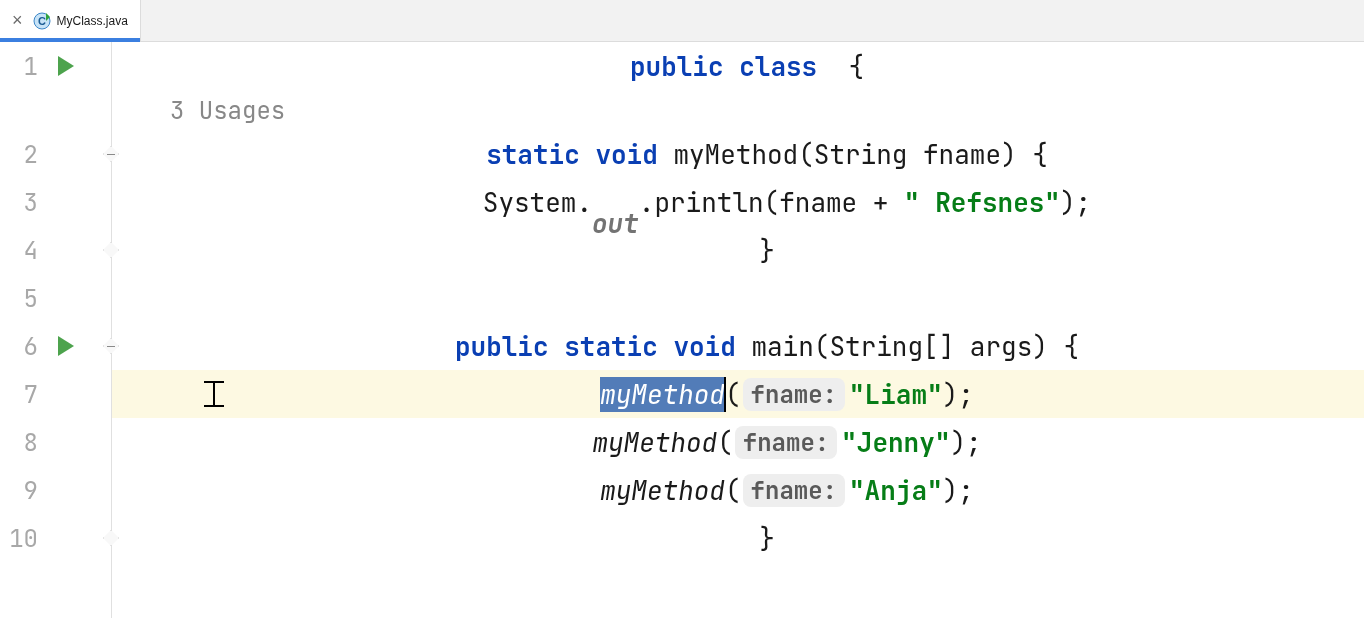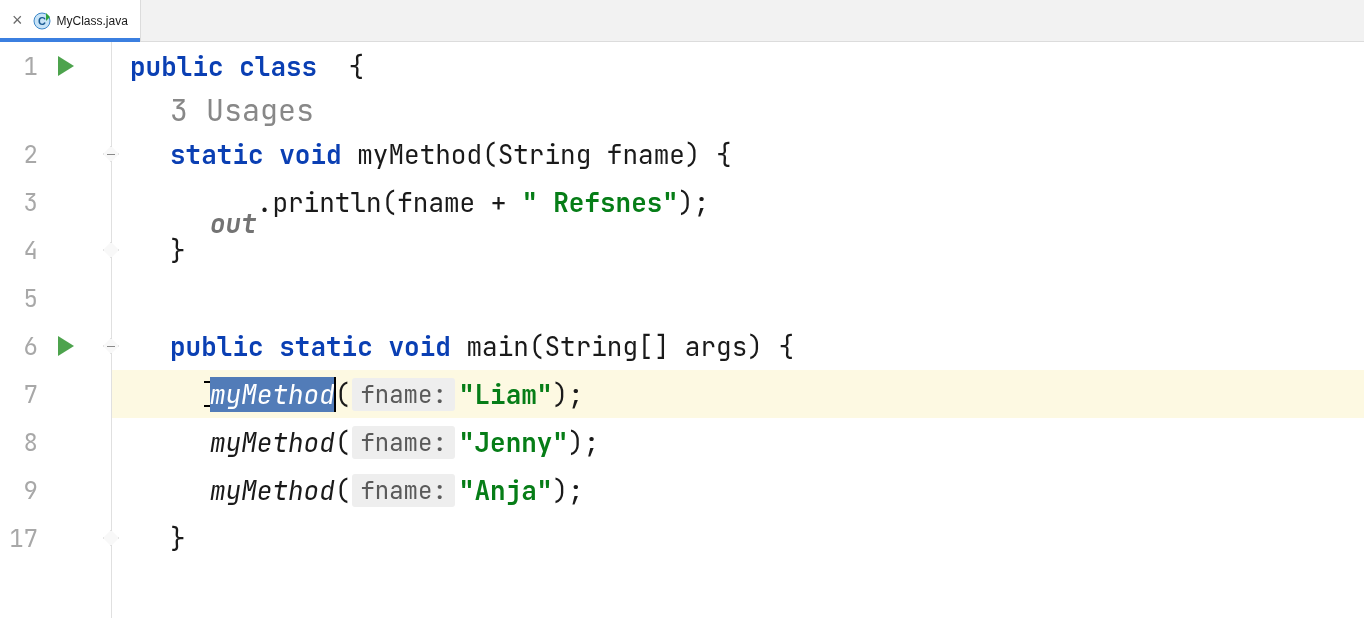--- a/index.html
+++ b/index.html
@@ -111,47 +111,49 @@
   .code {
     flex: 1;
     position: relative;
   }
   .cline {
     height: 48px;
     display: flex;
     align-items: center;
     padding-left: 18px;
     white-space: pre;
+    justify-content: center;
   }
   .cline.hl {
     background: #fdf9e2;
   }
   .hint-line {
     height: 40px;
     display: flex;
     align-items: center;
     padding-left: 58px;
     color: #888888;
-    font-size: 30px;
+    font-size: 24px;
   }
   .kw { color: #0a3fb3; font-weight: 700; }
   .plain { color: #1a1a1a; }
   .field-it { color: #737373; font-style: italic; font-weight: 600; margin-top: 42px; }
   .str { color: #067d17; font-weight: 700; }
   .call-it { font-style: italic; color: #1a1a1a; }
   .ind1 { padding-left: 58px; }
   .ind2 { padding-left: 98px; }
   .param-hint {
     background: #eeeeee;
     color: #5a5a5a;
-    border-radius: 3px;
+    border-radius: 8px;
     padding: 1px 8px 1px 8px;
     margin: 0 4px 0 2px;
     font-size: 24px;
     font-style: normal;
+    font-weight: bold;
   }
   .sel {
     background: #527cb8;
     color: #ffffff;
     position: relative;
   }
   .sel::after {
     content: "";
     position: absolute;
     right: -1px;
@@ -233,36 +235,36 @@
     <div class="gline">
       <span class="lnum">7</span>
     </div>
     <div class="gline">
       <span class="lnum">8</span>
     </div>
     <div class="gline">
       <span class="lnum">9</span>
     </div>
     <div class="gline">
-      <span class="lnum">17</span>
+      <span class="lnum">10</span>
       <span class="fold-icon"></span>
     </div>
   </div>
 
   <div class="code">
 
     <div class="cline"><span class="kw">public</span><span class="plain"> </span><span class="kw">class</span><span class="plain"> </span><span class="plain"> {</span></div>
 
     <div class="hint-line">
         <span>3 Usages</span>
       </div>
 
     <div class="cline ind1"><span class="kw">static</span><span class="plain"> </span><span class="kw">void</span><span class="plain"> </span><span class="plain">myMethod</span><span class="plain">(String fname) {</span></div>
 
-    <div class="cline ind2"><span class="field-it">out</span><span class="plain">.println(fname + </span><span class="str">" Refsnes"</span><span class="plain">);</span></div>
+    <div class="cline ind2"><span class="plain">System.</span><span class="field-it">out</span><span class="plain">.println(fname + </span><span class="str">" Refsnes"</span><span class="plain">);</span></div>
 
     <div class="cline ind1"><span class="plain">}</span></div>
 
     <div class="cline"></div>
 
     <div class="cline ind1"><span class="kw">public</span><span class="plain"> </span><span class="kw">static</span><span class="plain"> </span><span class="kw">void</span><span class="plain"> </span><span class="plain">main</span><span class="plain">(String[] args) {</span></div>
 
     <div class="cline ind2 hl" style="position:relative">
       <span class="ibeam" style="left:92px;top:11px"><span class="ibeam-mid"></span></span>
       <span class="call-it sel">myMethod</span><span class="plain">(</span><span class="param-hint">fname:</span><span class="str">"Liam"</span><span class="plain">);</span>

